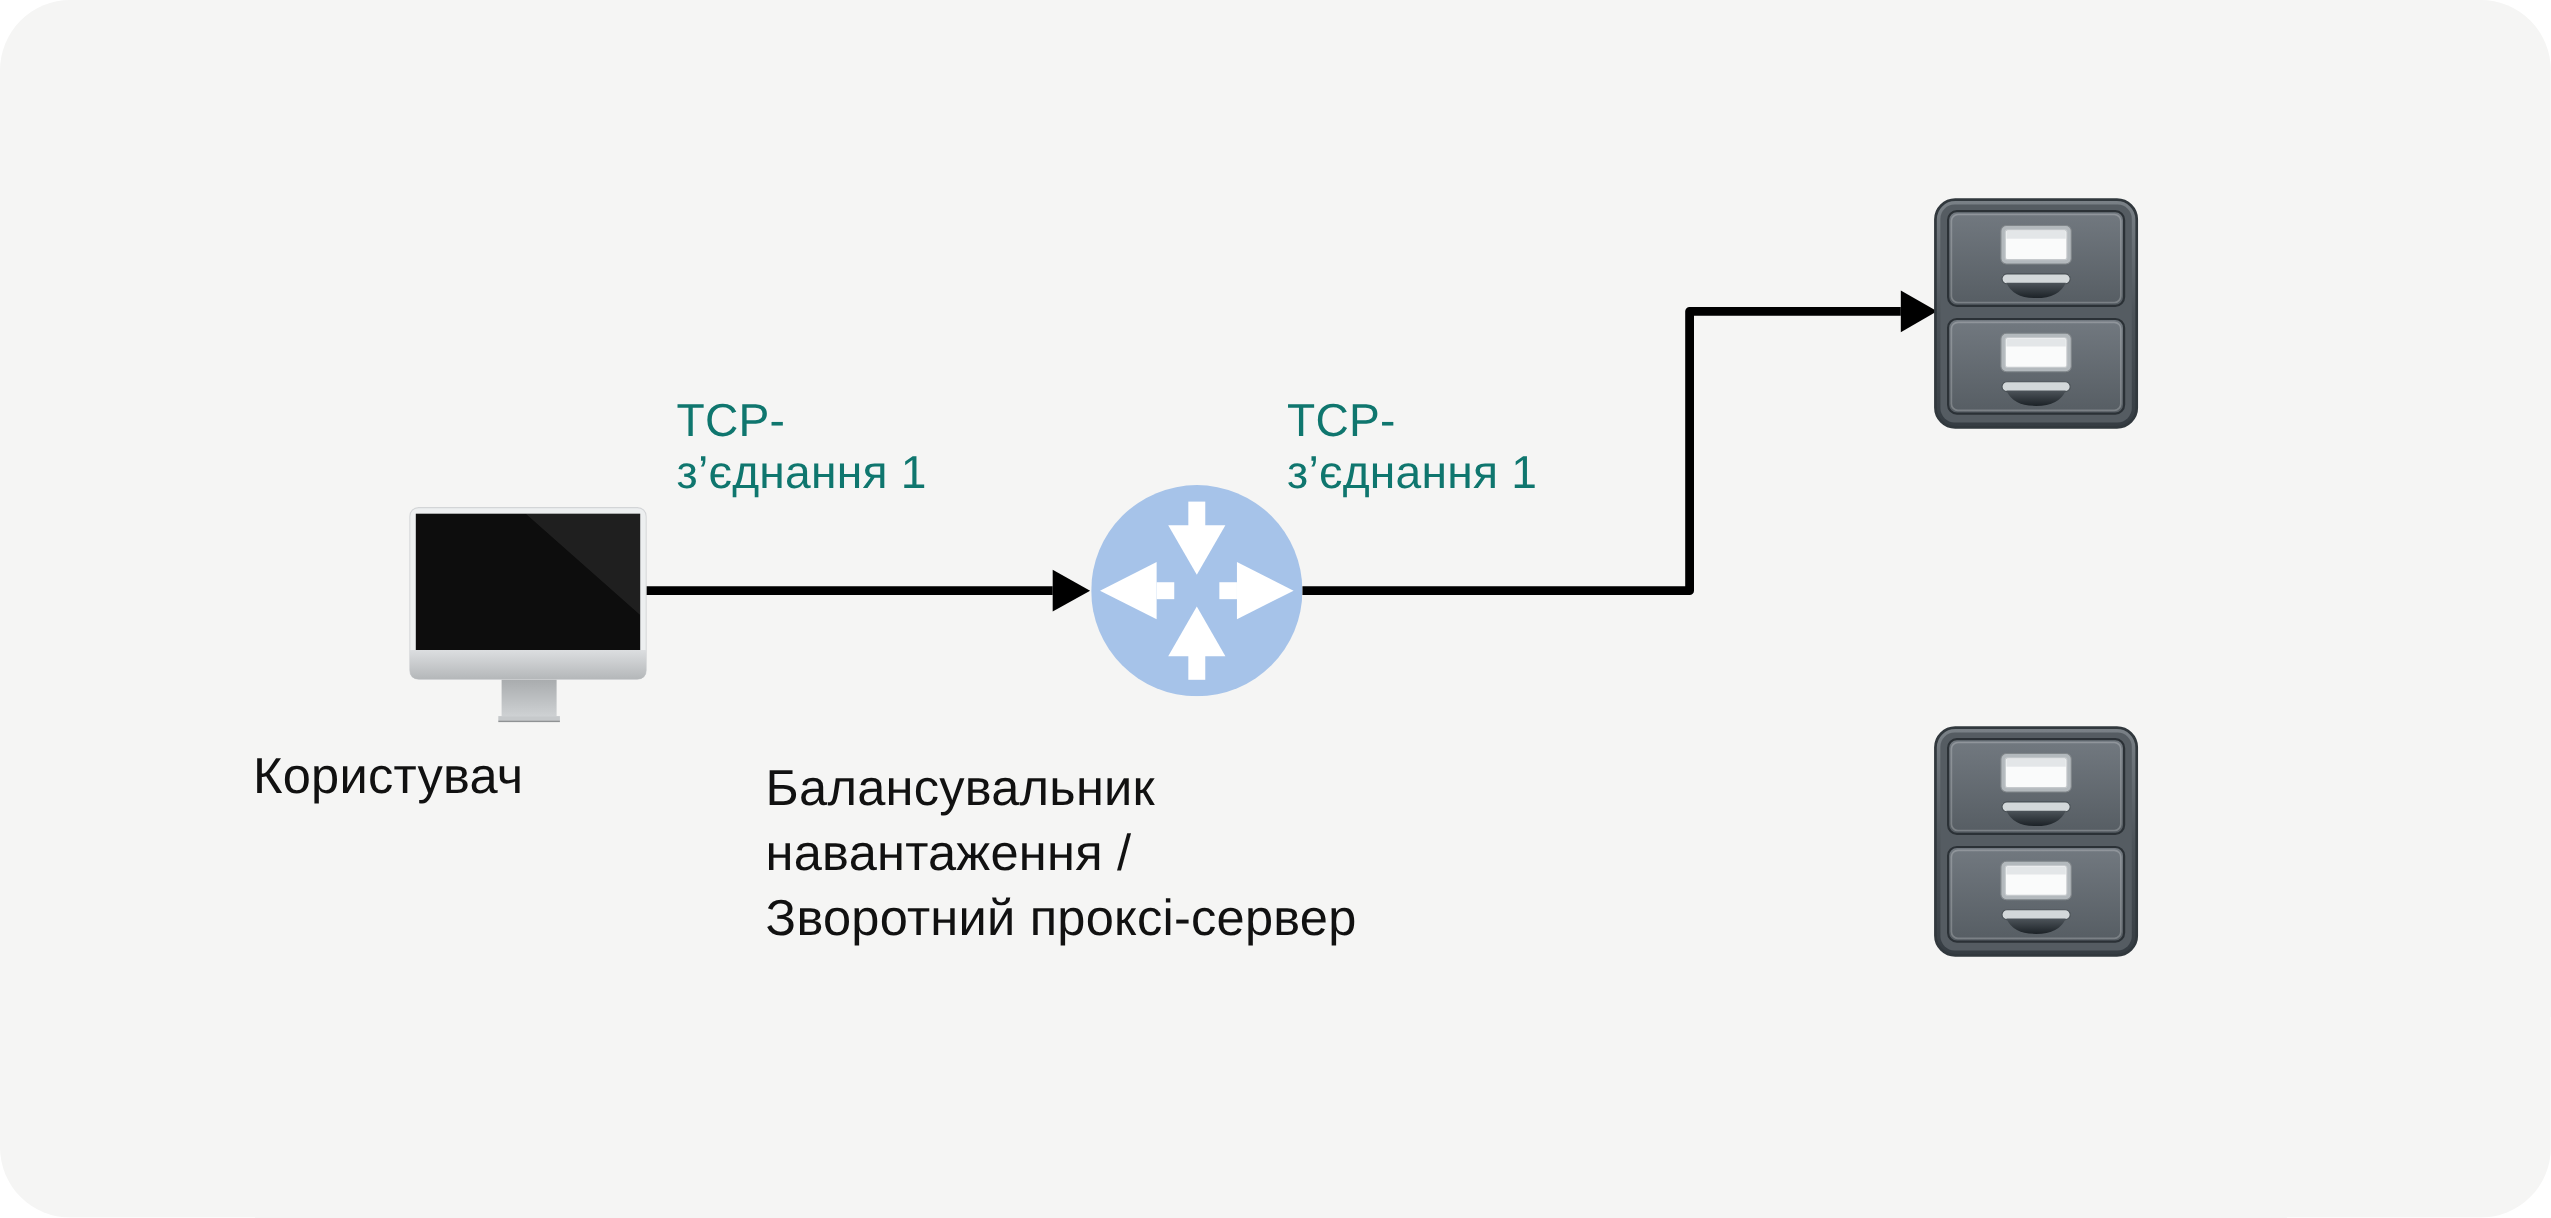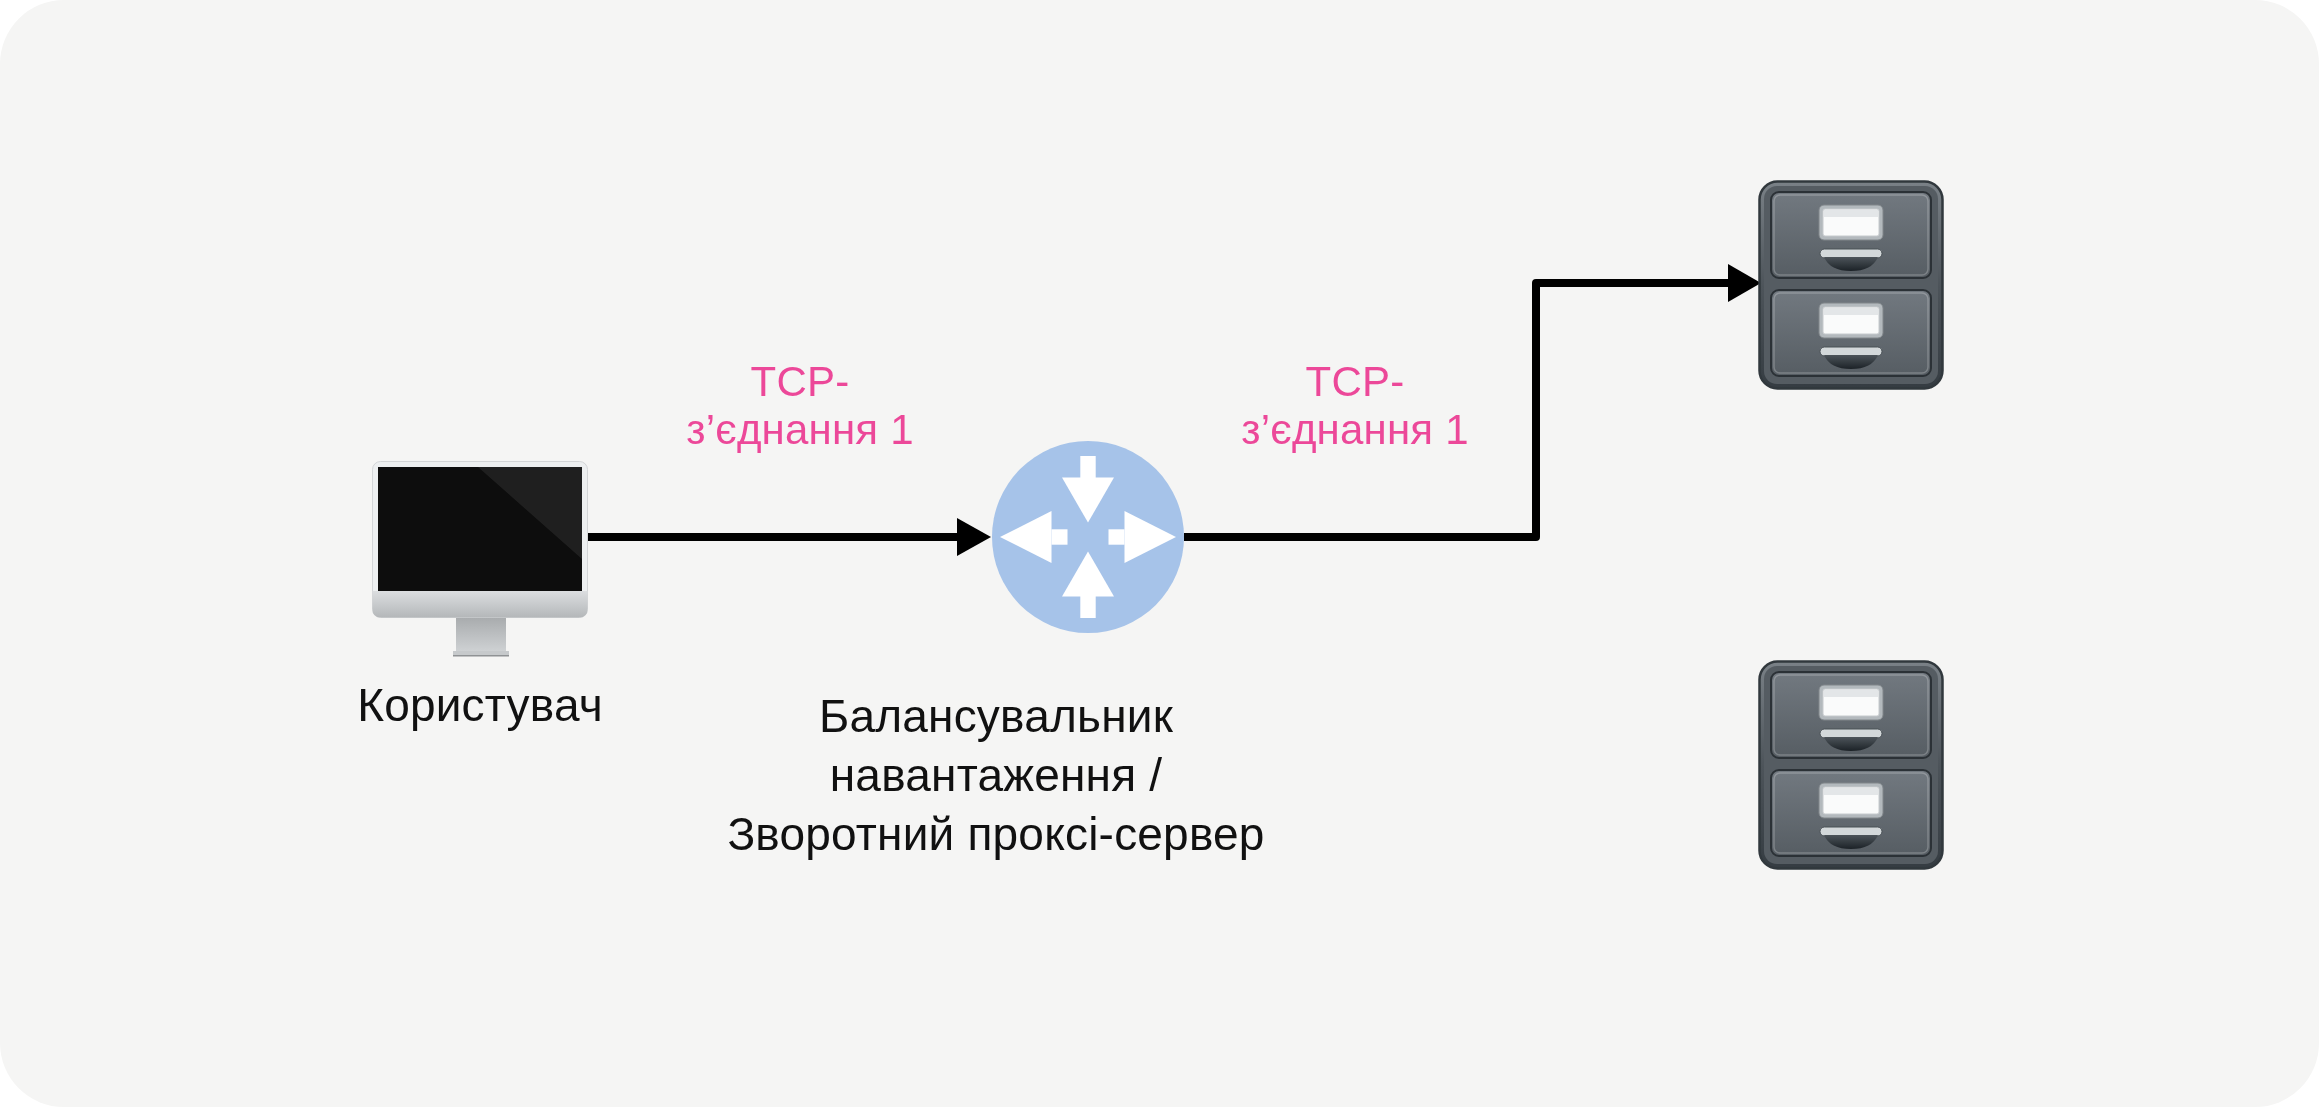--- a/index.html
+++ b/index.html
@@ -15,33 +15,32 @@
   .panel {
     position: absolute;
     inset: 0;
     background: #f5f5f4;
     border-radius: 64px;
   }
   .abs { position: absolute; }
   .connectors { position: absolute; left: 0; top: 0; width: 2319px; height: 1107px; }
   .node-label {
     position: absolute;
-    text-align: center;
     font-size: 46px;
     line-height: 59px;
     color: #111111;
     letter-spacing: 0.2px;
   }
   .node-label span { display: block; }
   .edge-label {
     position: absolute;
-    text-align: center;
+    text-align: left;
     font-size: 42px;
     line-height: 48px;
-    color: #ec4899;
+    color: #0f766e;
     letter-spacing: 0.2px;
   }
   .edge-label span { display: block; }
   svg { display: block; }
 </style>
 </head>
 <body>
 
 <div class="stage">
   <div class="panel"></div>

